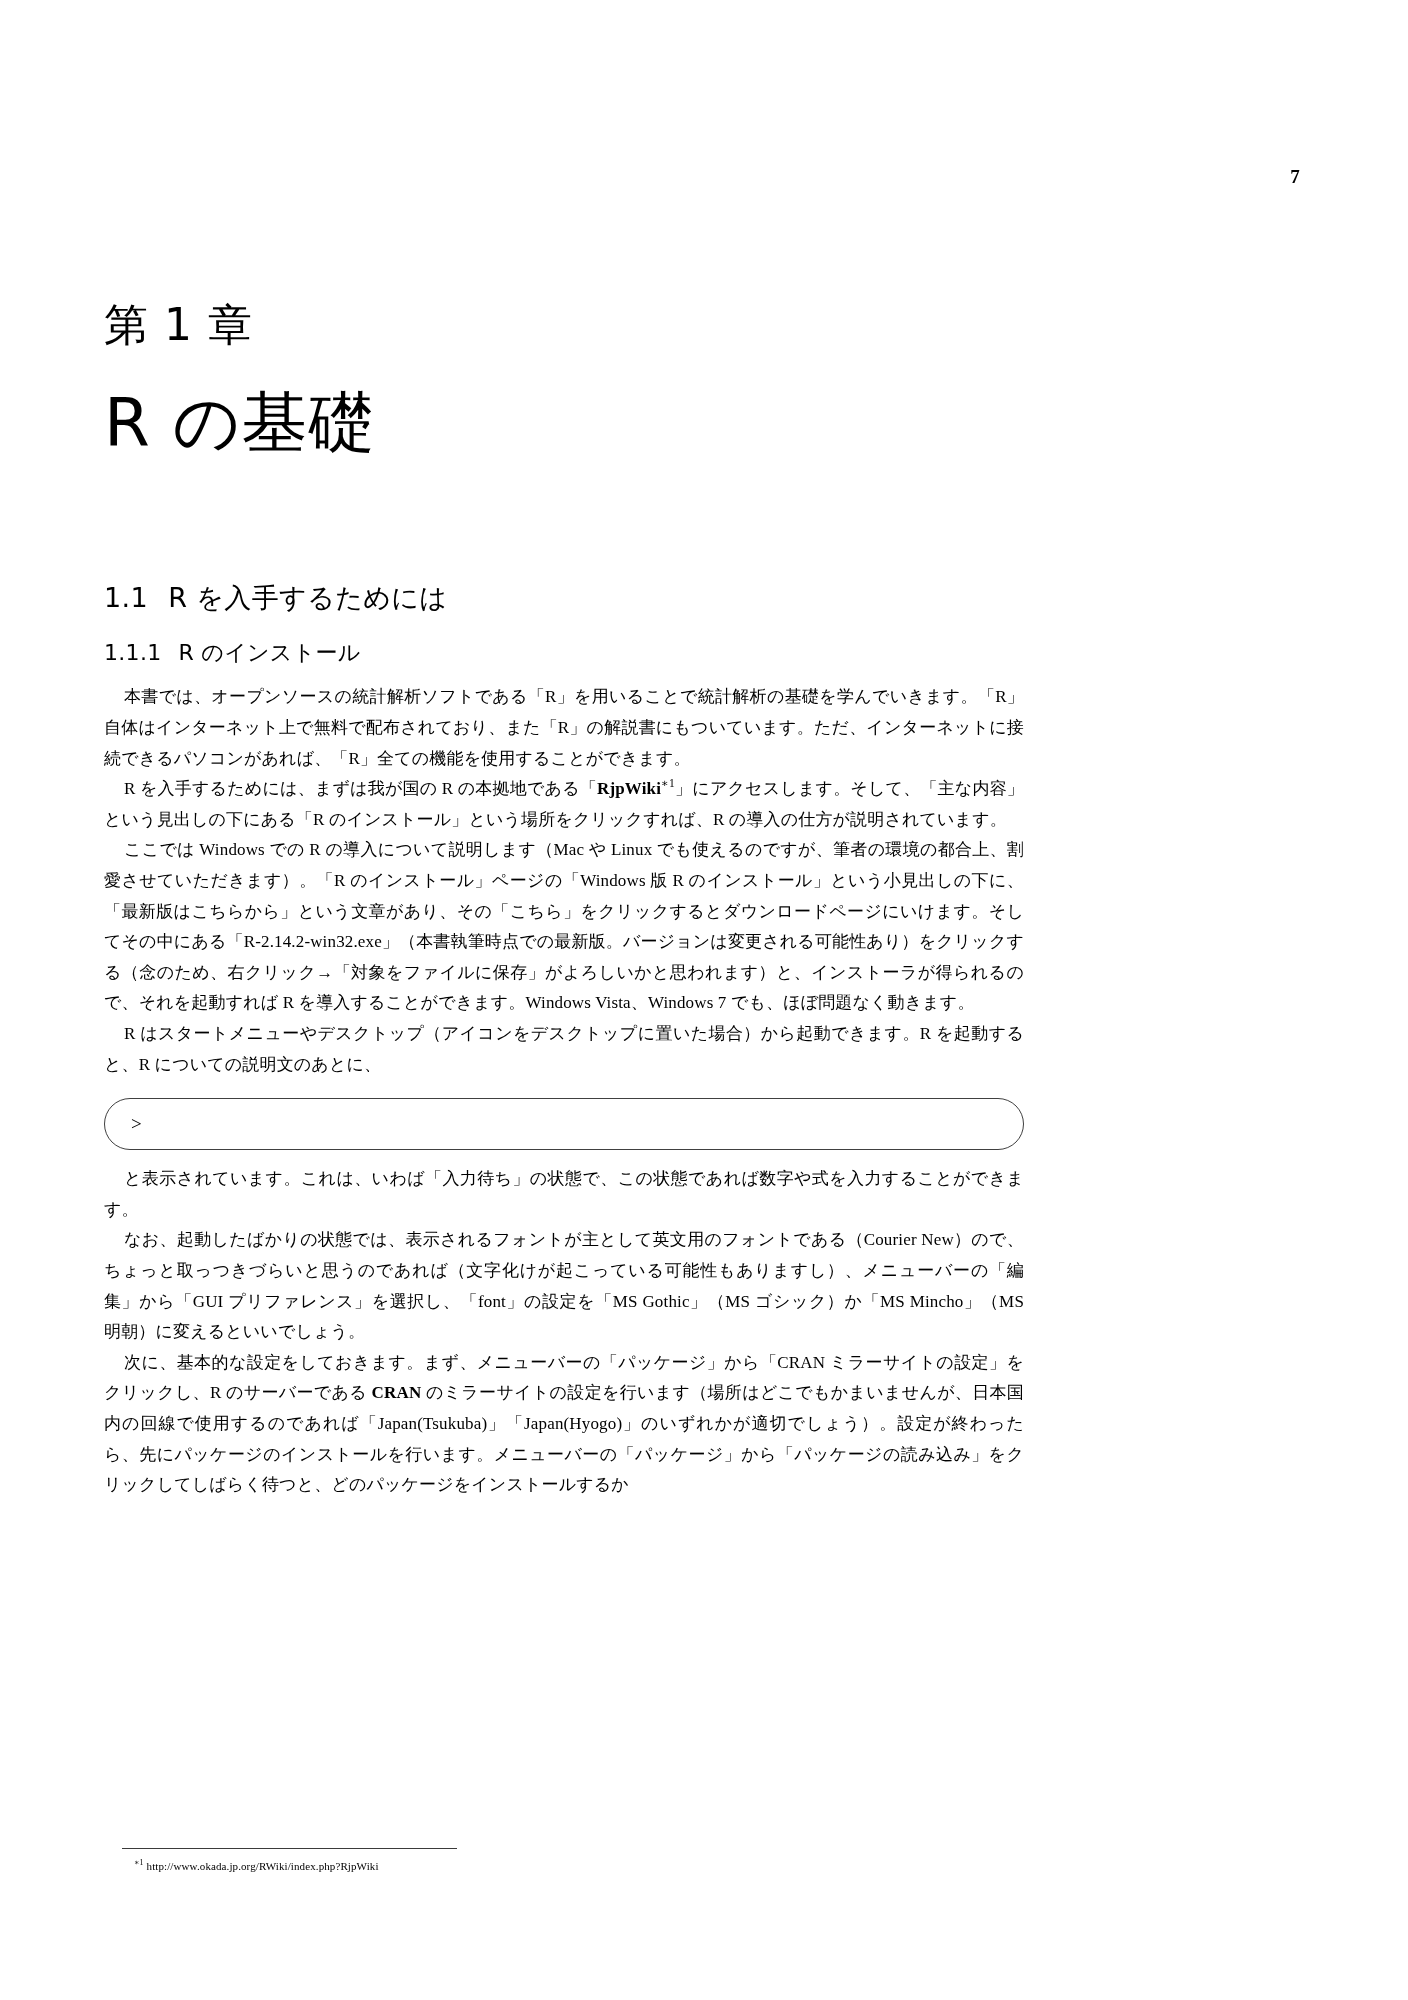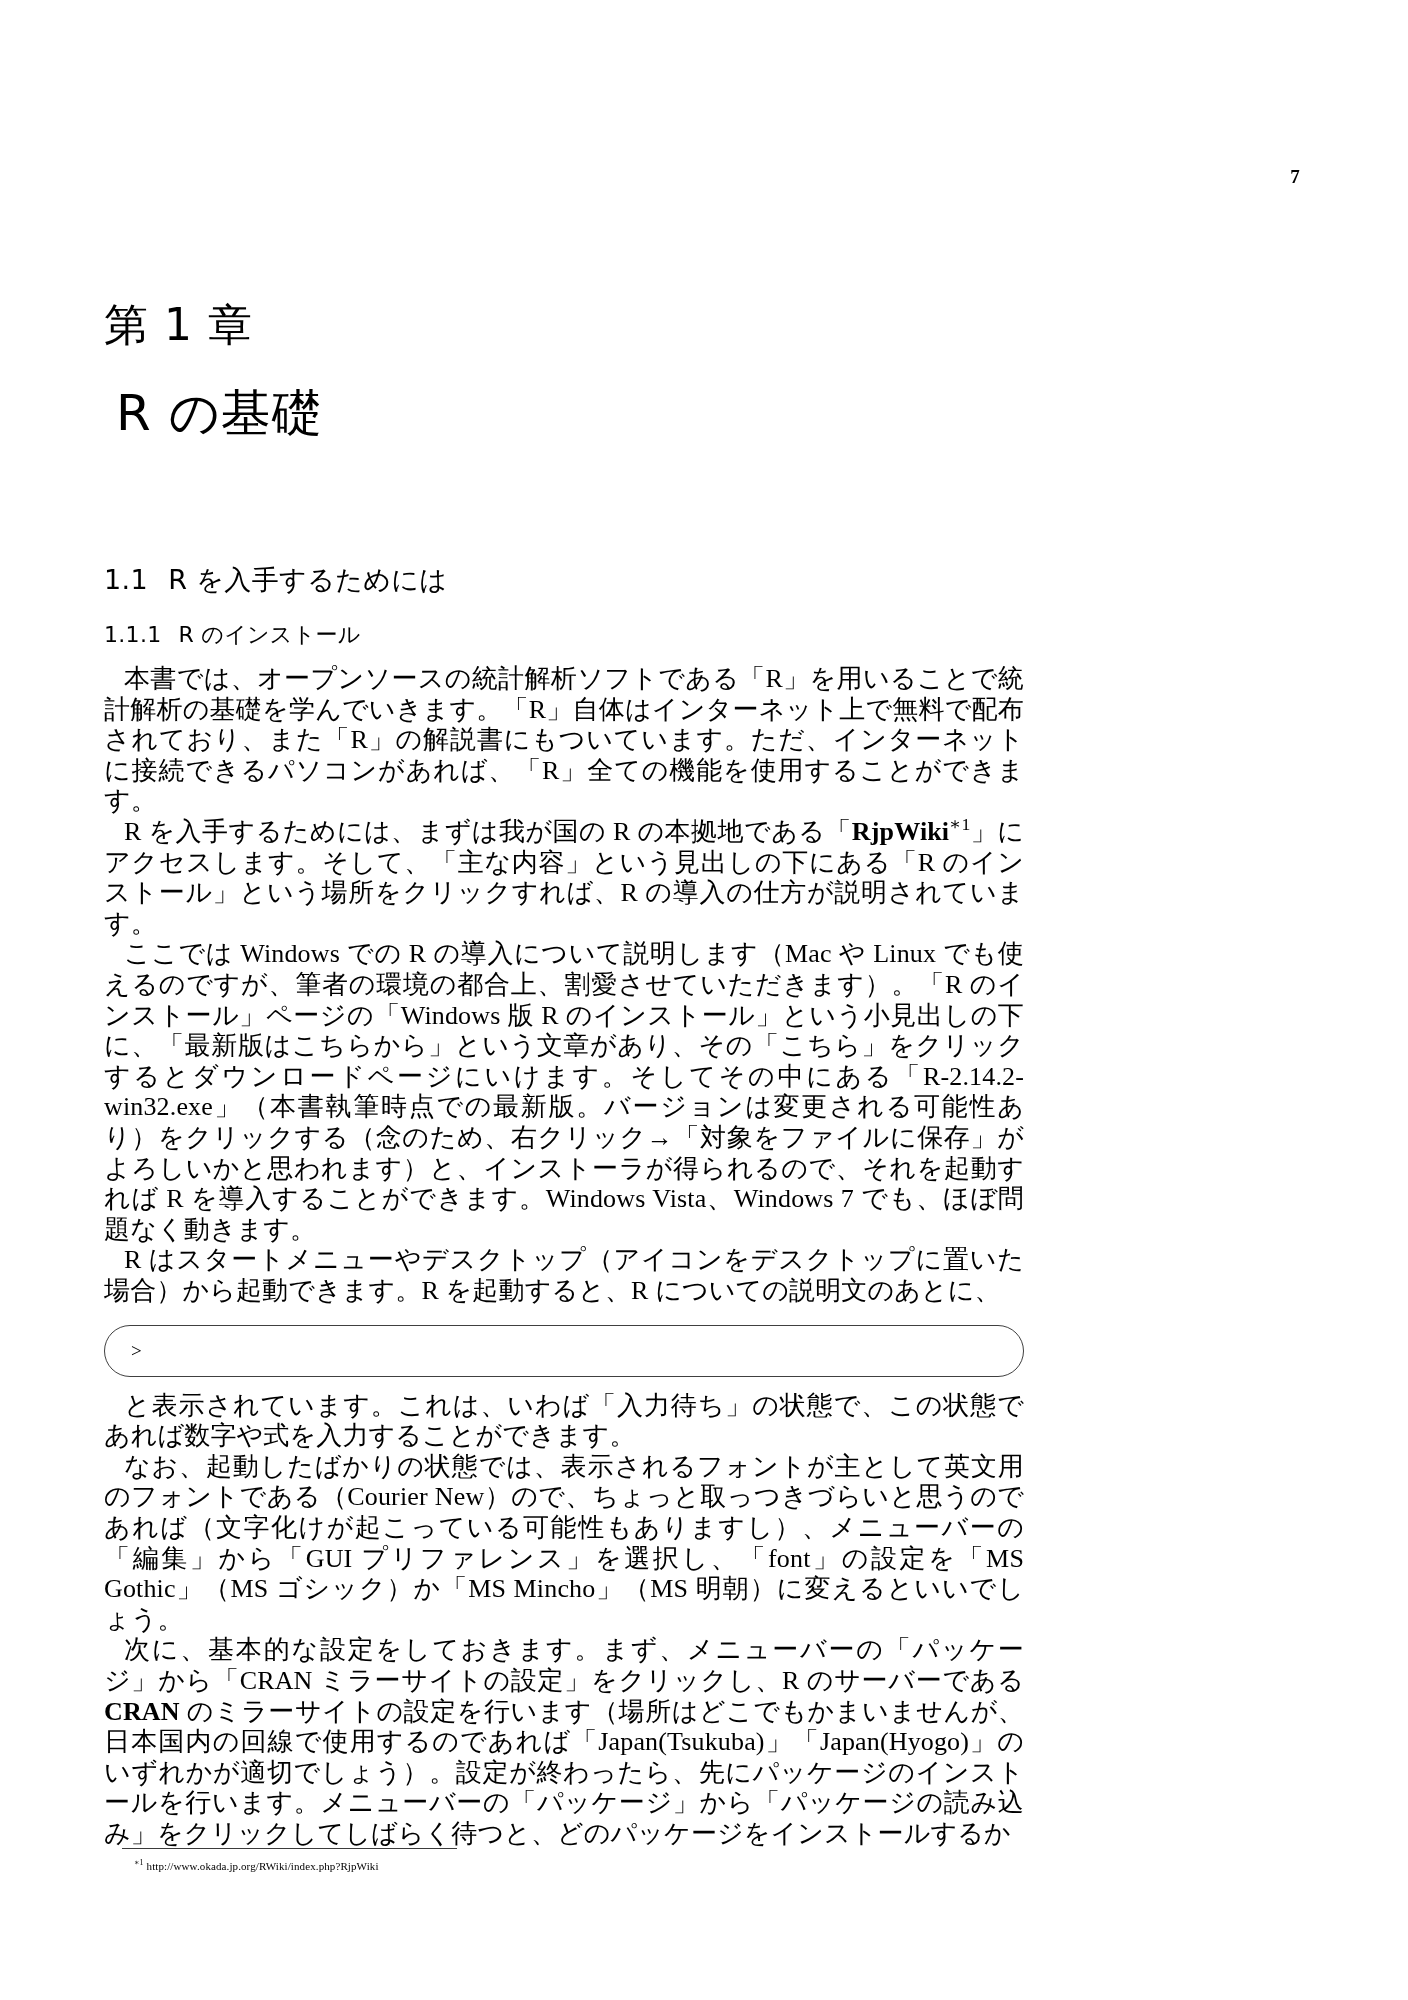--- a/index.html
+++ b/index.html
@@ -44,26 +44,26 @@
   .chapter-number {
     font-size: 44px;
     font-family: "DejaVu Sans", "Liberation Sans", sans-serif;
     font-weight: 400;
     line-height: 1.15;
     letter-spacing: 1px;
     margin: 0 0 34px 0;
   }
 
   .chapter-title {
-    font-size: 50px;
+    font-size: 66px;
     font-family: "DejaVu Sans", "Liberation Sans", sans-serif;
     font-weight: 400;
     line-height: 1.15;
     letter-spacing: 1px;
-    margin: 0 0 0 12px;
+    margin: 0 0 0 0;
   }
 
   .section-heading {
     font-size: 27px;
     font-family: "DejaVu Sans", "Liberation Sans", sans-serif;
     font-weight: 400;
     margin: 120px 0 0 0;
     letter-spacing: 0.4px;
   }
   .section-heading .num { margin-right: 20px; }
@@ -71,21 +71,21 @@
   .subsection-heading {
     font-size: 22px;
     font-family: "DejaVu Sans", "Liberation Sans", sans-serif;
     font-weight: 400;
     margin: 22px 0 0 0;
     letter-spacing: 0.3px;
   }
   .subsection-heading .num { margin-right: 17px; text-align: right; }
 
   p.body {
-    font-size: 26px;
+    font-size: 17px;
     line-height: 30.6px;
     margin: 14px 0 0 0;
     text-align: justify;
     text-justify: inter-character;
     text-indent: 20px;
     font-family: "Liberation Serif", "DejaVu Serif", serif;
     letter-spacing: 0.15px;
   }
   p.body.tight { margin-top: 0; }
 

